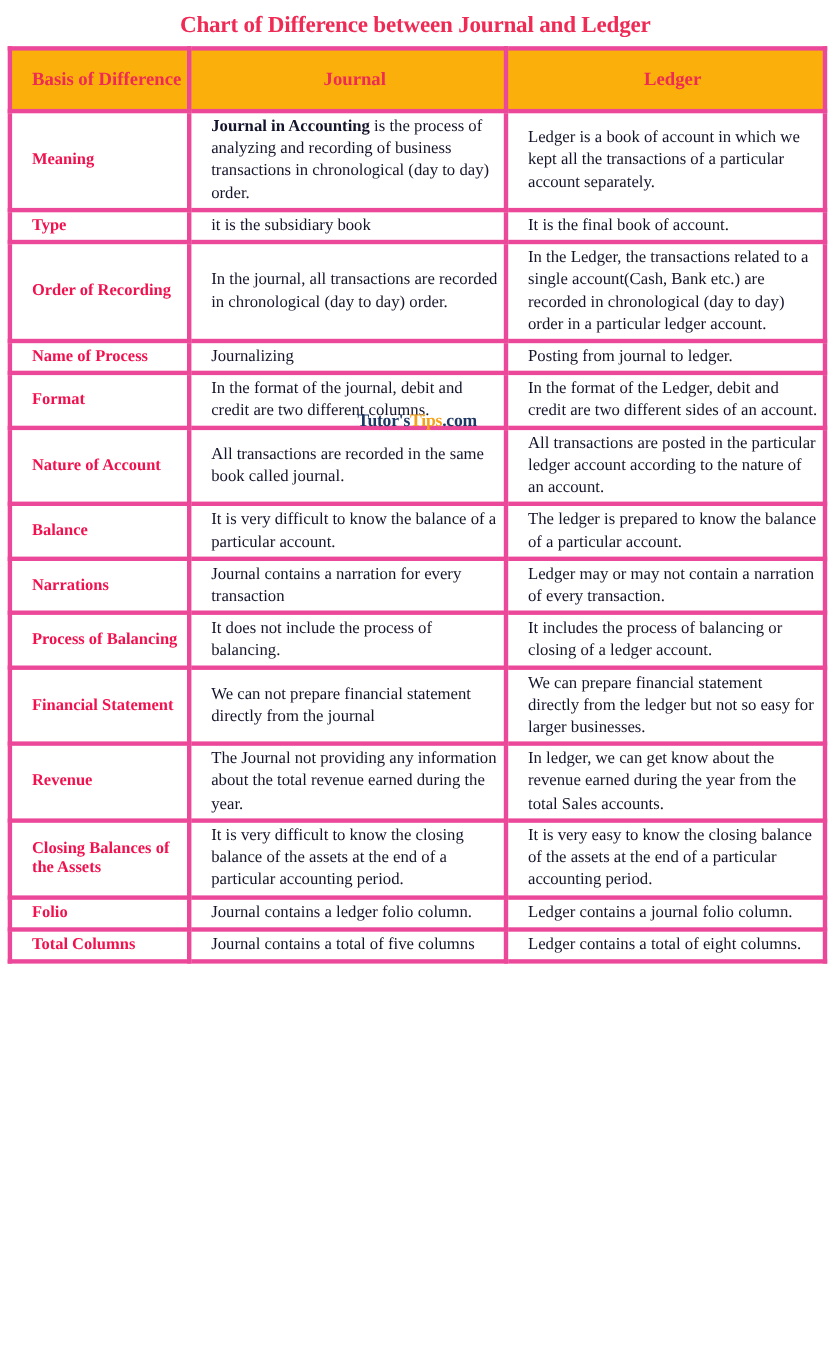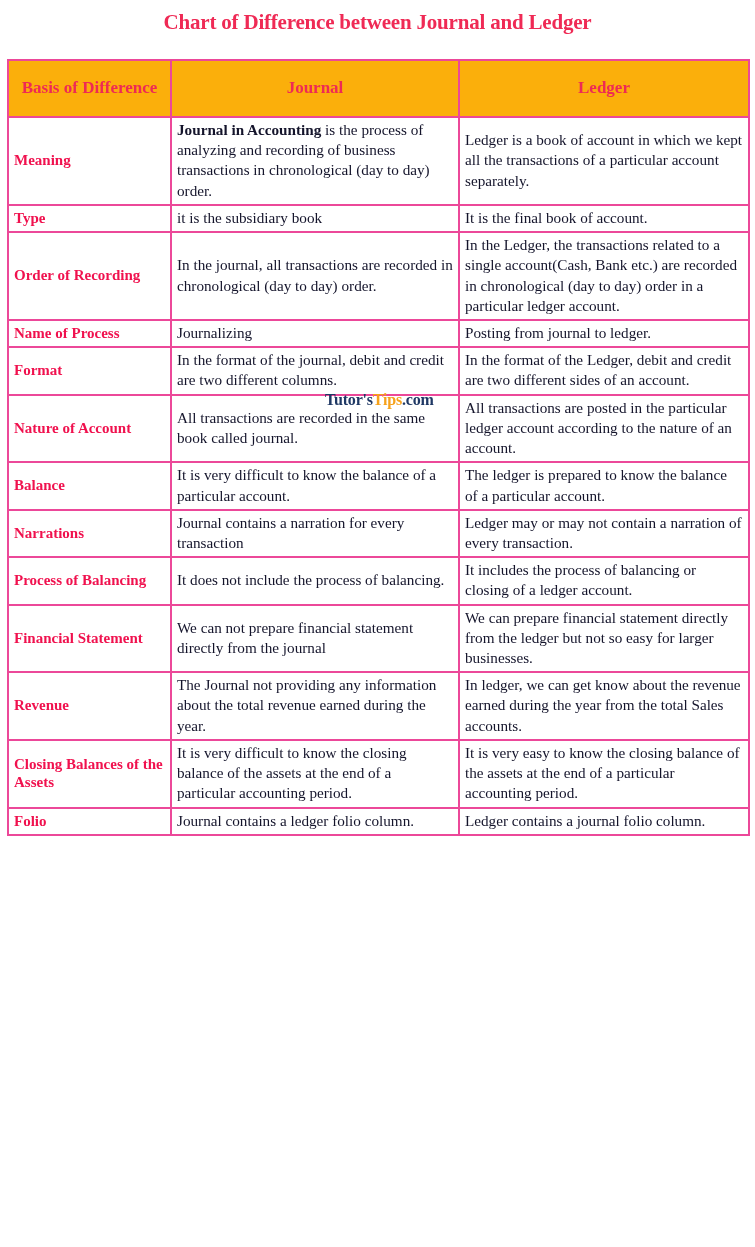--- a/index.html
+++ b/index.html
@@ -24,21 +24,21 @@
 
   .page-title {
     text-align: center;
     color: #ef2a55;
     font-family: "Liberation Serif", "DejaVu Serif", serif;
     font-weight: bold;
     font-size: 21px;
     letter-spacing: -0.2px;
     line-height: 1;
     padding-top: 12px;
-    padding-bottom: 26px;
+    padding-bottom: 9px;
     white-space: nowrap;
   }
 
   .table-wrap {
     margin: 0 7px;
     position: relative;
   }
 
   table.cmp {
     border-collapse: collapse;
@@ -46,23 +46,23 @@
     width: 741px;
     border: 1px solid #e8325c;
   }
 
   table.cmp col.c1 { width: 163px; }
   table.cmp col.c2 { width: 288px; }
   table.cmp col.c3 { width: 290px; }
 
   table.cmp th,
   table.cmp td {
-    border: 2px solid #ec4899;
+    border: 4px solid #ec4899;
     vertical-align: middle;
-    padding: 2px 5px 3px 5px;
+    padding: 2px 5px 3px 18px;
     box-sizing: border-box;
   }
 
   thead th {
     background: #fbaf0b;
     color: #ee2a55;
     font-family: "Liberation Serif", "DejaVu Serif", serif;
     font-weight: bold;
     font-size: 17px;
     text-align: center;
@@ -207,20 +207,25 @@
           <td class="cell top">It is very difficult to know the closing balance of the assets at the end of a particular accounting period.</td>
           <td class="cell">It is very easy to know the closing balance of the assets at the end of a particular accounting period.</td>
         </tr>
 
         <tr>
           <td class="basis">Folio</td>
           <td class="cell">Journal contains a ledger folio column.</td>
           <td class="cell">Ledger contains a journal folio column.</td>
         </tr>
 
+        <tr>
+          <td class="basis">Total Columns</td>
+          <td class="cell">Journal contains a total of five columns</td>
+          <td class="cell">Ledger contains a total of eight columns.</td>
+        </tr>
 
 
       </tbody>
     </table>
 
     <div class="watermark"><span class="wm-a">Tutor's</span><span class="wm-b">Tips</span><span class="wm-c">.com</span></div>
   </div>
 
 </div>
 

